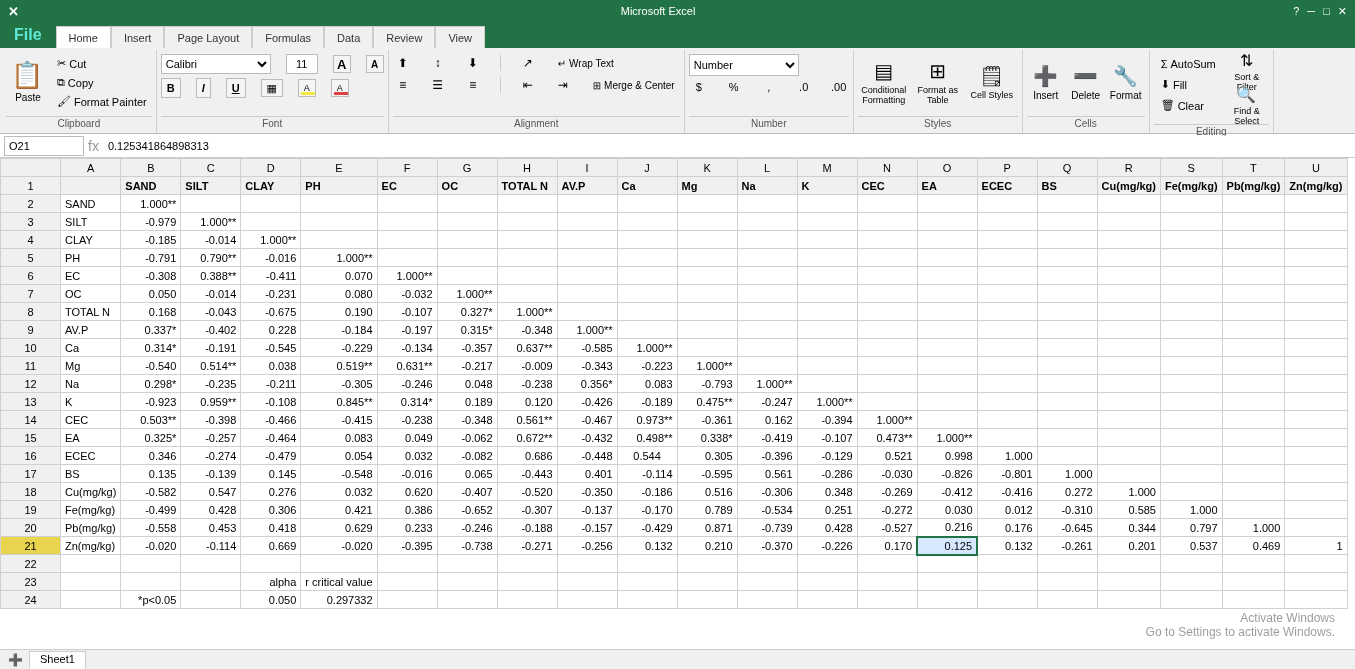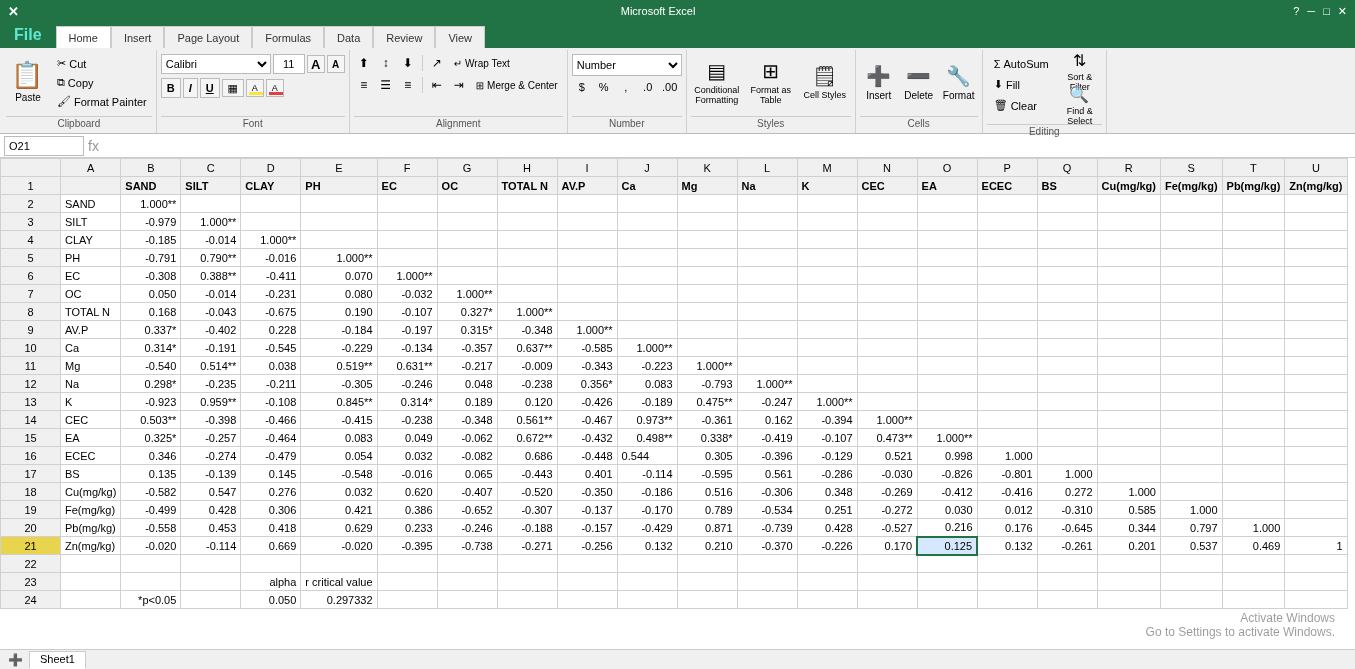--- a/index.html
+++ b/index.html
@@ -117,21 +117,21 @@
       white-space: nowrap;
     }
     .ribbon-col { display: flex; flex-direction: column; gap: 0px; }
     .icon-box-lg {
       width: 28px; height: 28px;
       display: flex; align-items: center; justify-content: center;
       font-size: 20px;
     }
     
     
-    .font-row { display: flex; align-items: center; gap: 2px; margin-bottom: 2px; }
+    .font-row { display: flex; align-items: center; gap: 15px; margin-bottom: 2px; }
     .font-select {
       width: 110px; height: 20px; font-size: 11px;
       border: 1px solid #bbb; background: white;
     }
     .font-size-input {
       width: 32px; height: 20px; font-size: 11px;
       border: 1px solid #bbb; background: white; text-align: center;
     }
     .small-btn {
       width: 18px; height: 18px;
@@ -463,20 +463,21 @@
       </div>
     </div>
     <div class="ribbon-group-label">Editing</div>
   </div>
 
 </div>
 
 <div class="formula-bar">
   <div class="cell-ref-box">O21</div>
   <span class="formula-sep">fx</span>
+  <input type="text" class="formula-input" value="0.125341864898313" style="">
 </div>
 
 <div class="spreadsheet-container">
   <table class="sheet" id="main-table">
   <thead>
         <tr>
           <th class="corner-header"></th>
           <th>A</th>
           <th>B</th>
           <th>C</th>
@@ -865,21 +866,21 @@
           <td class="row-header">16</td>
           <td style="font-weight: normal;">ECEC</td>
           <td style="text-align: right;">0.346</td>
           <td style="text-align: right;">-0.274</td>
           <td style="text-align: right;">-0.479</td>
           <td style="text-align: right;">0.054</td>
           <td style="text-align: right;">0.032</td>
           <td style="text-align: right; padding-left: 8px;">-0.082</td>
           <td style="text-align: right;">0.686</td>
           <td style="text-align: right;">-0.448</td>
-          <td style="text-align: left;">0.544</td>
+          <td style="text-align: center;">0.544</td>
           <td style="text-align: right;">0.305</td>
           <td style="text-align: right;">-0.396</td>
           <td style="text-align: right;">-0.129</td>
           <td style="text-align: right;">0.521</td>
           <td style="text-align: right;">0.998</td>
           <td style="text-align: right;">1.000</td>
           <td></td>
           <td></td>
           <td></td>
           <td></td>

